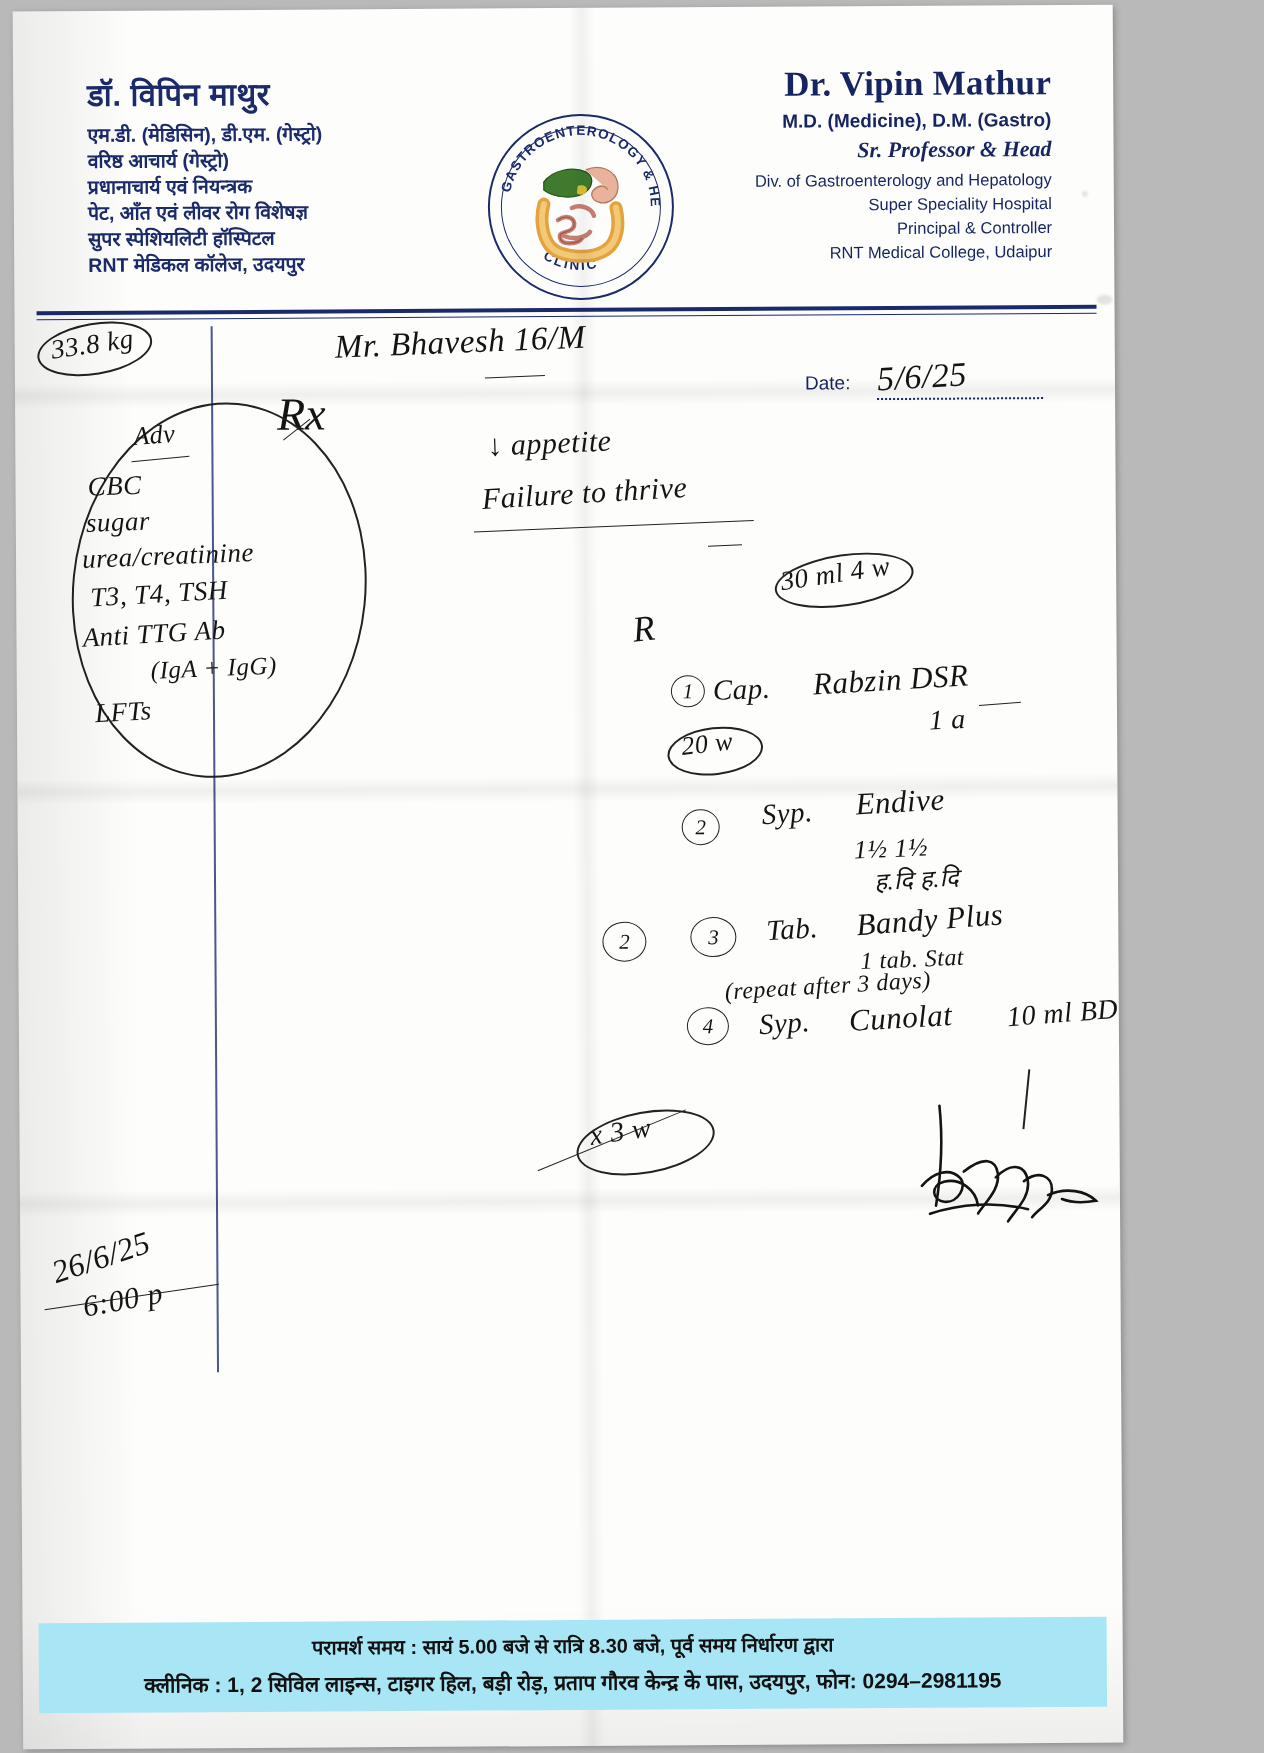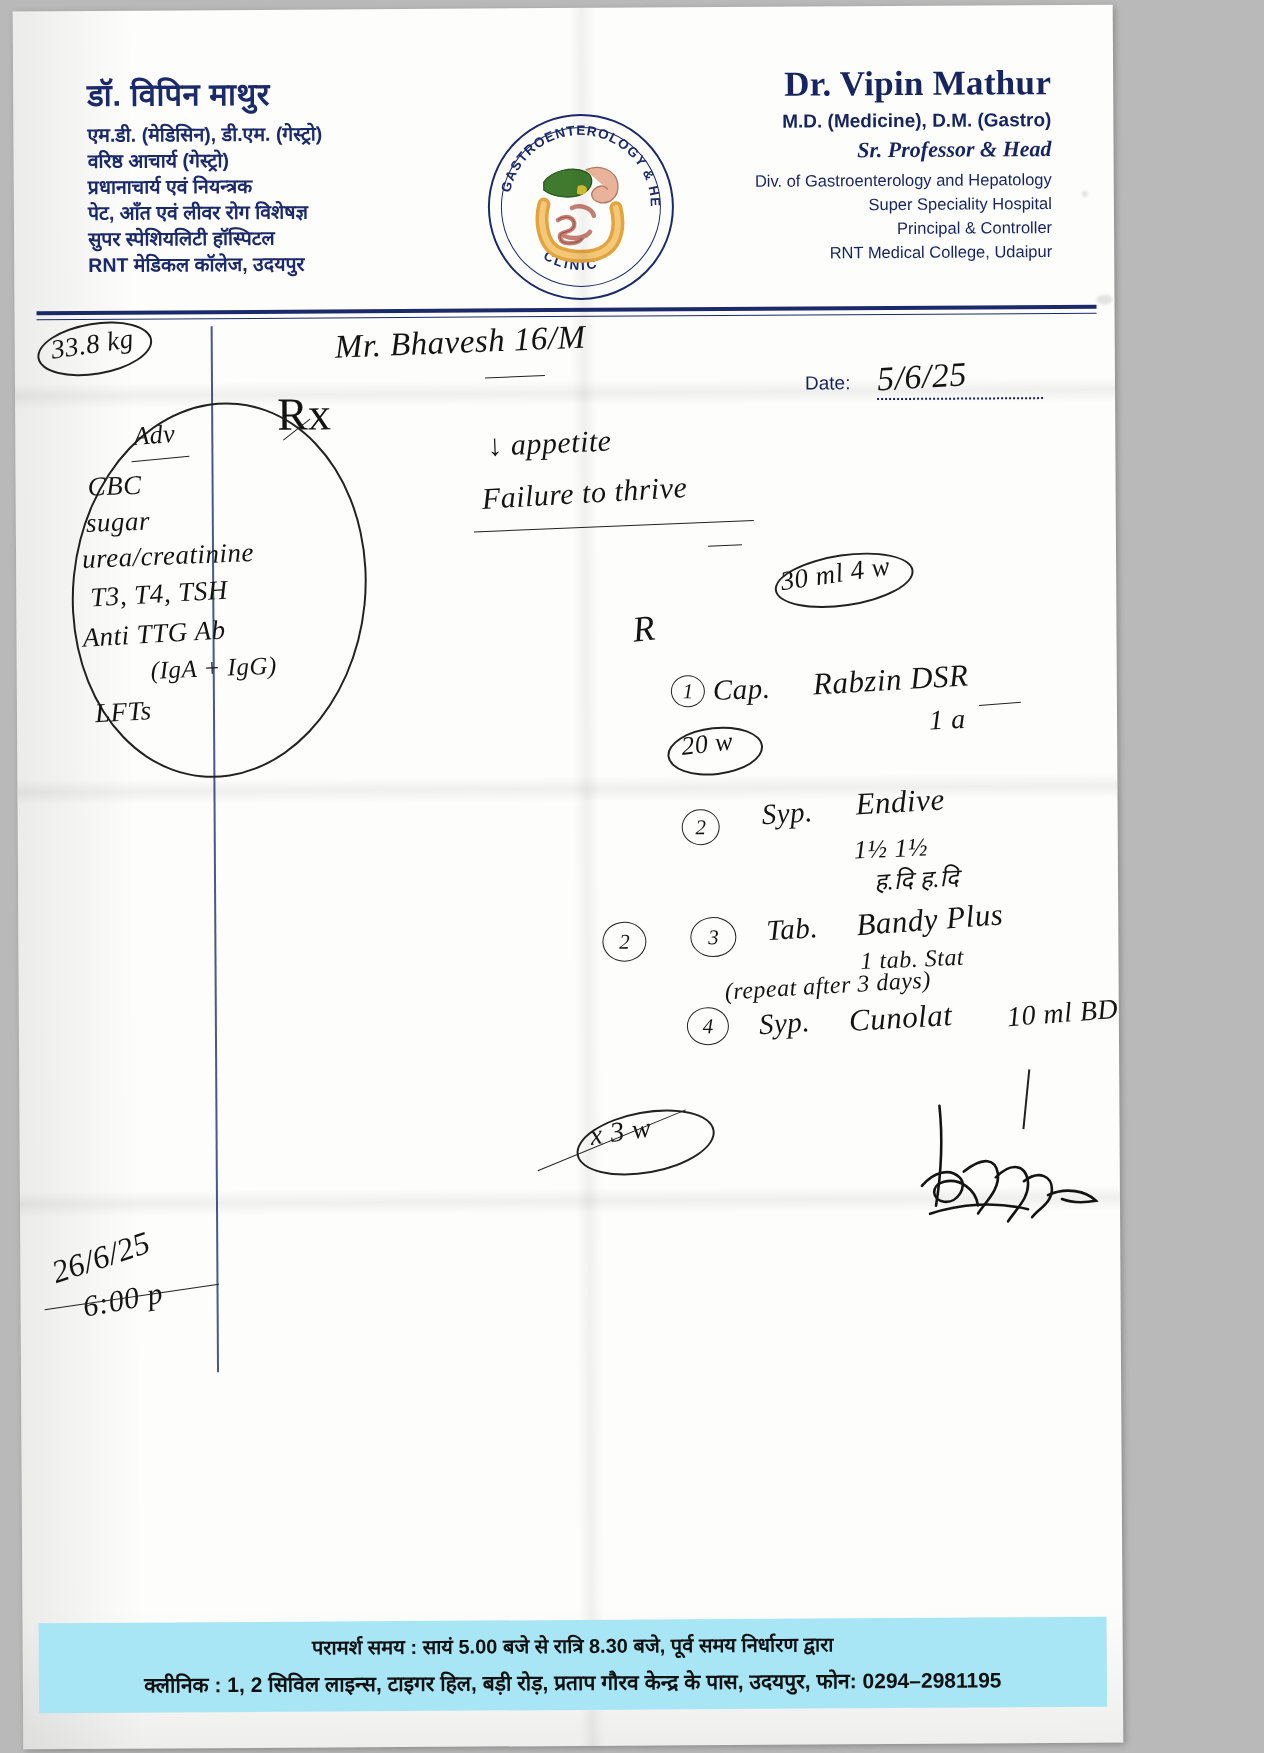--- a/index.html
+++ b/index.html
@@ -243,20 +243,21 @@
     border-bottom: 1.6px solid #222;
   }
   .strike {
     position: absolute;
     border-bottom: 1.6px solid #222;
     transform-origin: left center;
   }
   .rx-symbol {
     position: absolute;
     font-family: "Liberation Serif", serif;
+    font-style: italic;
     font-size: 46px;
     color: #141414;
   }
 
   
   .smudge {
     position: absolute;
     background: rgba(0,0,0,0.10);
     border-radius: 50%;
     filter: blur(1px);

